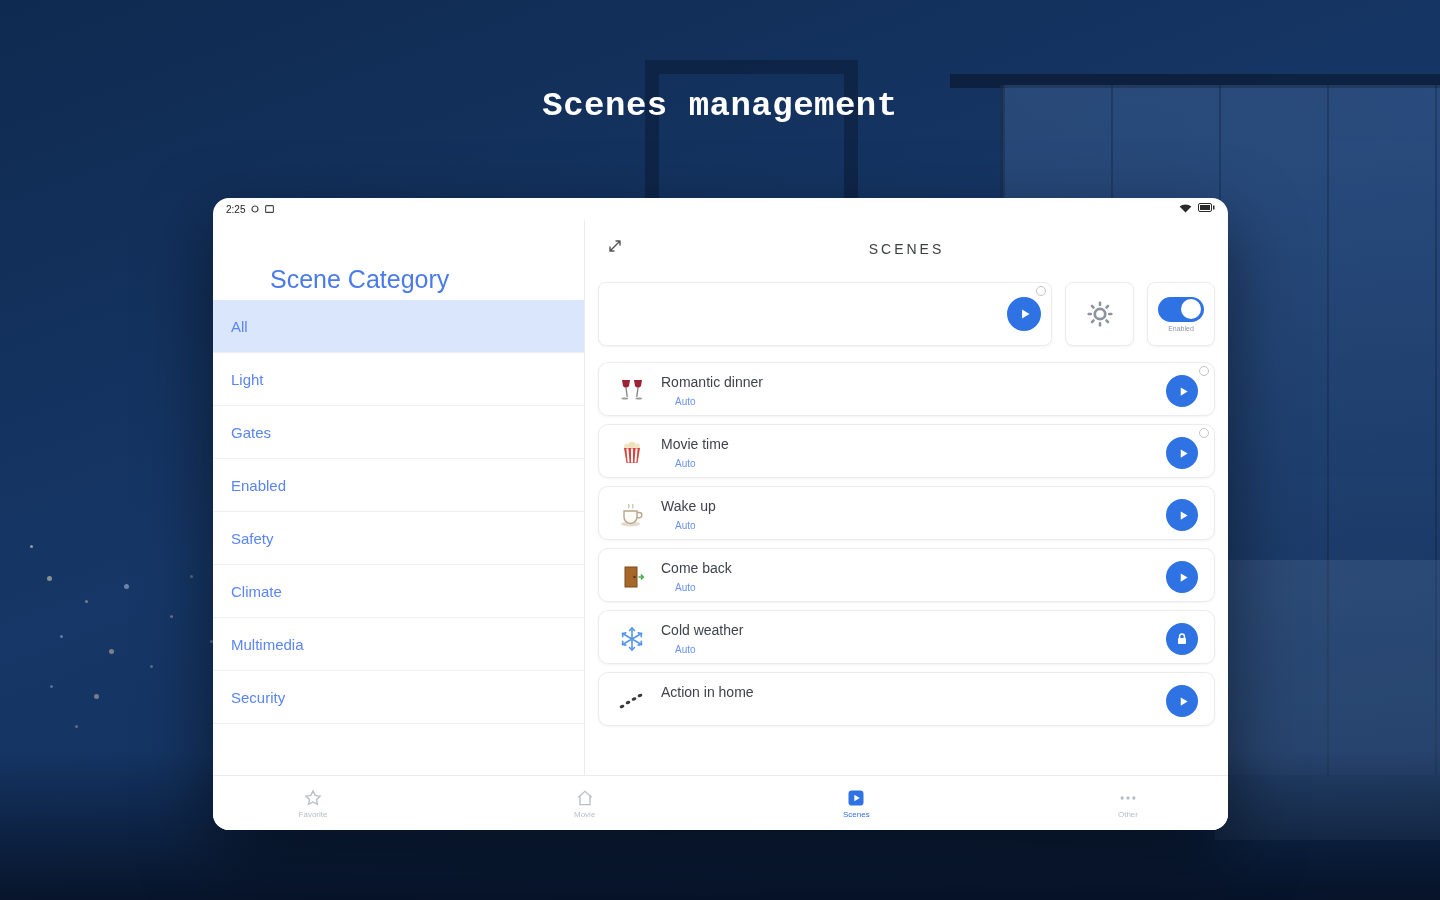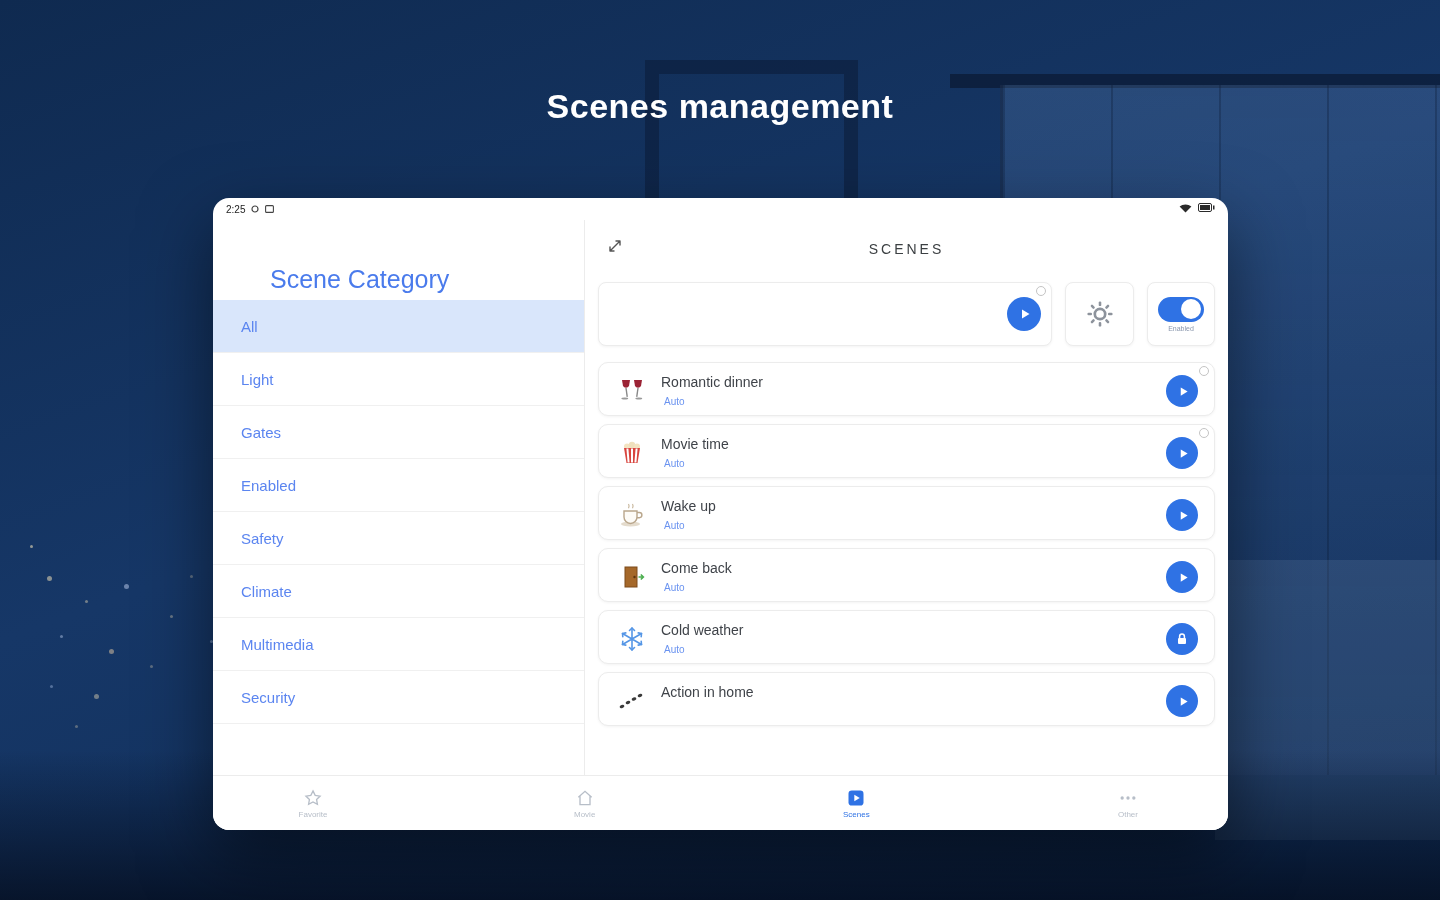--- a/index.html
+++ b/index.html
@@ -22,34 +22,34 @@
     background:linear-gradient(180deg,rgba(0,0,0,0),rgba(4,12,28,.78));}
   .bg-lights{position:absolute;left:30px;top:545px;width:3px;height:3px;border-radius:50%;
     background:rgba(255,236,190,.55);
     box-shadow:18px 32px 0 1px rgba(255,236,190,.5),55px 55px 0 rgba(255,236,190,.4),
       95px 40px 0 1px rgba(210,225,255,.45),140px 70px 0 rgba(255,236,190,.35),
       30px 90px 0 rgba(210,225,255,.4),80px 105px 0 1px rgba(255,220,170,.45),
       120px 120px 0 rgba(255,236,190,.3),20px 140px 0 rgba(200,220,255,.35),
       65px 150px 0 1px rgba(255,236,190,.4),160px 30px 0 rgba(255,236,190,.3),
       180px 95px 0 rgba(210,225,255,.35),45px 180px 0 rgba(255,236,190,.3);}
   .page-title{position:absolute;top:64px;left:0;width:100%;text-align:center;
-    font-family:Liberation Sans, sans-serif;font-size:34px;font-weight:600;color:#ffffff;letter-spacing:.5px;}
+    font-family:Liberation Mono, monospace;font-size:34px;font-weight:600;color:#ffffff;letter-spacing:.5px;}
   
   .tablet{position:absolute;left:213px;top:198px;width:1015px;height:632px;background:#fff;
     border-radius:16px;box-shadow:0 26px 70px rgba(0,0,0,.5);overflow:hidden;}
   .statusbar{position:absolute;top:0;left:0;right:0;height:22px;display:flex;align-items:center;
     justify-content:space-between;padding:0 13px;box-sizing:border-box;font-size:10px;color:#222;}
   .sb-left,.sb-right{display:flex;align-items:flex-start;gap:6px;}
   
   .sidebar{position:absolute;top:22px;left:0;bottom:55px;width:372px;box-sizing:border-box;
     border-right:1px solid #ececec;overflow:hidden;}
   .sidebar-title{position:absolute;top:24px;left:57px;font-size:25px;color:#4a7bec;font-weight:500;}
   .cat-list{position:absolute;top:80px;left:0;right:0;bottom:0;overflow:hidden;}
   .cat-item{height:52px;border-bottom:1px solid #f0f0f0;display:flex;align-items:center;
-    padding-left:28px;font-size:15px;color:#5b85f0;cursor:pointer;}
+    padding-left:18px;font-size:15px;color:#5b85f0;cursor:pointer;}
   .cat-item.selected{background:#d9e6fb;}
   
   .scenes-panel{position:absolute;top:22px;left:372px;right:0;bottom:55px;overflow:hidden;}
   .panel-header{position:relative;height:62px;}
   .expand-btn{position:absolute;left:20px;top:16px;background:none;border:none;padding:2px;cursor:pointer;}
   .panel-title{position:absolute;left:0;right:0;top:21px;text-align:center;font-size:14px;
     letter-spacing:3px;color:#3c4043;font-weight:500;}
   .toolbar{display:flex;gap:13px;margin:0 13px;height:64px;}
   .tool-card{background:#fff;border:1px solid #ececec;border-radius:8px;position:relative;
     box-shadow:0 1px 3px rgba(0,0,0,.05);box-sizing:border-box;}
@@ -63,21 +63,21 @@
   .toggle{width:46px;height:25px;border-radius:13px;background:#2f72e4;position:relative;
     border:none;cursor:pointer;padding:0;}
   .toggle-knob{position:absolute;top:2.5px;right:3px;width:20px;height:20px;border-radius:50%;background:#fff;}
   .toggle-label{font-size:7px;color:#8a97ad;}
   .scene-list{margin:16px 13px 0;}
   .scene-card{position:relative;height:54px;border:1px solid #ececec;border-radius:10px;background:#fff;
     margin-bottom:8px;box-shadow:0 1px 3px rgba(0,0,0,.05);cursor:pointer;box-sizing:border-box;}
   .scene-icon{position:absolute;left:18px;top:13px;width:30px;height:30px;display:flex;
     align-items:center;justify-content:center;}
   .scene-name{position:absolute;left:62px;top:11px;font-size:14px;color:#3f4349;}
-  .scene-mode{position:absolute;left:65px;top:33px;font-size:10px;color:#6a93f0;}
+  .scene-mode{position:absolute;left:76px;top:33px;font-size:10px;color:#6a93f0;}
   .scene-action{position:absolute;right:16px;top:12px;width:32px;height:32px;}
   .scene-action .play-btn{width:32px;height:32px;}
   .badge{position:absolute;top:3px;right:5px;width:8px;height:8px;border:1px solid #c4c4c4;border-radius:50%;}
   
   .bottom-nav{position:absolute;left:0;right:0;bottom:0;height:55px;background:#fff;
     border-top:1px solid #ececec;display:flex;justify-content:space-between;
     padding:0 68px;box-sizing:border-box;gap:28px;}
   .nav-item{width:64px;display:flex;flex-direction:column;align-items:center;justify-content:center;
     gap:2px;cursor:pointer;background:none;border:none;padding:0;}
   .nav-label{font-size:8px;color:#b7bec8;}

